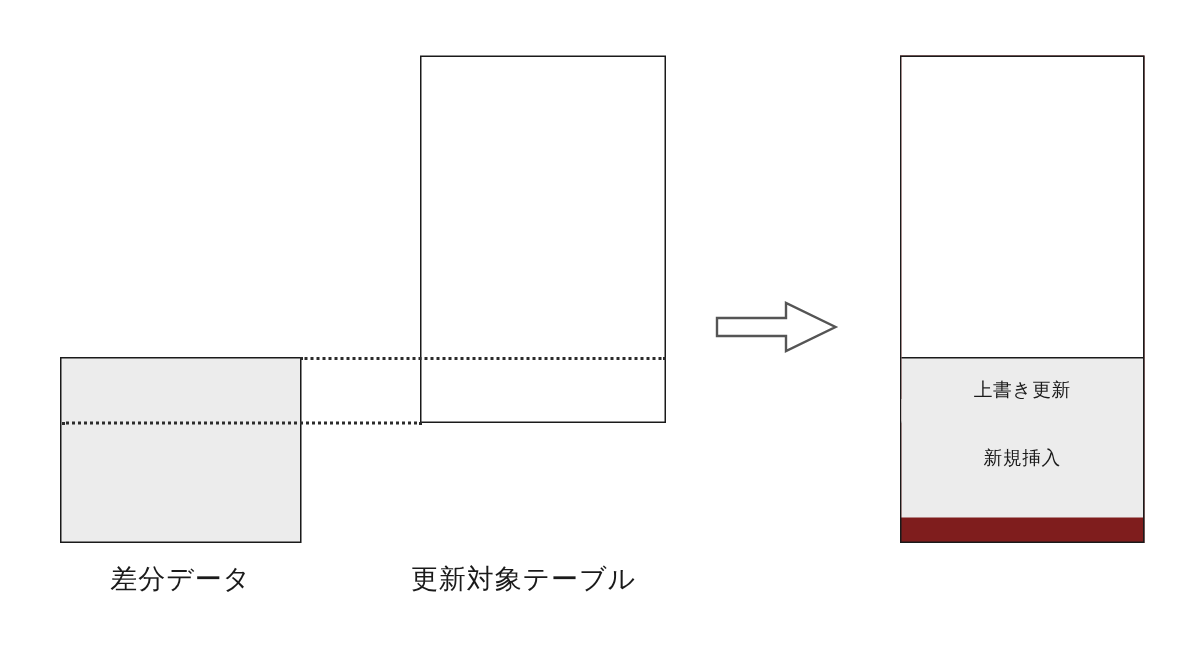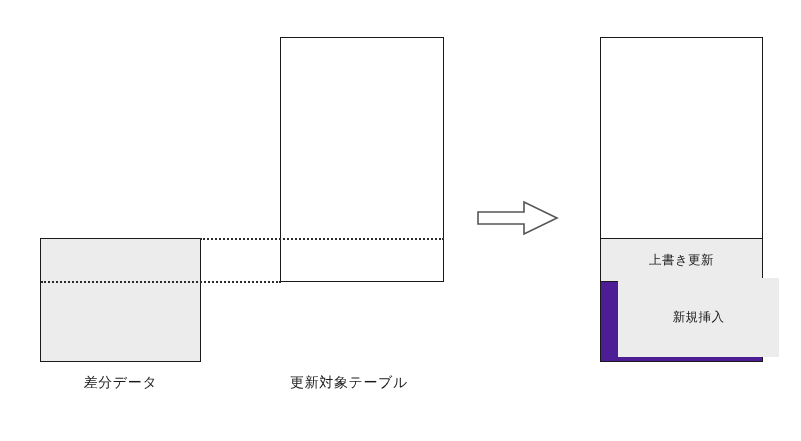--- a/index.html
+++ b/index.html
@@ -47,21 +47,21 @@
 
   
   #result-stack {
     position: absolute;
     left: 600px;
     top: 37px;
     width: 163px;
     height: 325px;
     box-sizing: border-box;
     border: 1.3px solid #1a1a1a;
-    background: #4c1d95;
+    background: #7f1d1d;
   }
   .result-seg {
     position: absolute;
     left: 0;
     width: 100%;
     box-sizing: border-box;
     display: flex;
     align-items: center;
     justify-content: center;
     font-size: 12.5px;
@@ -74,24 +74,23 @@
     background: #ffffff;
   }
   #seg-update {
     top: 200px;
     height: 44px;
     background: #ececec;
     border-top: 1.3px solid #1a1a1a;
     border-bottom: 1.3px solid #1a1a1a;
   }
   #seg-insert {
-    top: 240px;
+    top: 228px;
     height: 79px;
     background: #ececec;
-    margin-left: 17px;
   }
 
   
   .dotted {
     position: absolute;
     height: 0;
     border-top: 2.6px dotted #2b2b2b;
   }
   #dotted-upper {
     left: 200px;
@@ -110,21 +109,21 @@
     left: 476px;
     top: 199px;
     width: 84px;
     height: 38px;
   }
 
   
   .caption {
     position: absolute;
     text-align: center;
-    font-size: 14px;
+    font-size: 18px;
     letter-spacing: .6px;
     color: #1a1a1a;
     white-space: nowrap;
   }
   #caption-diff {
     left: 40px;
     top: 374px;
     width: 161px;
   }
   #caption-target {

